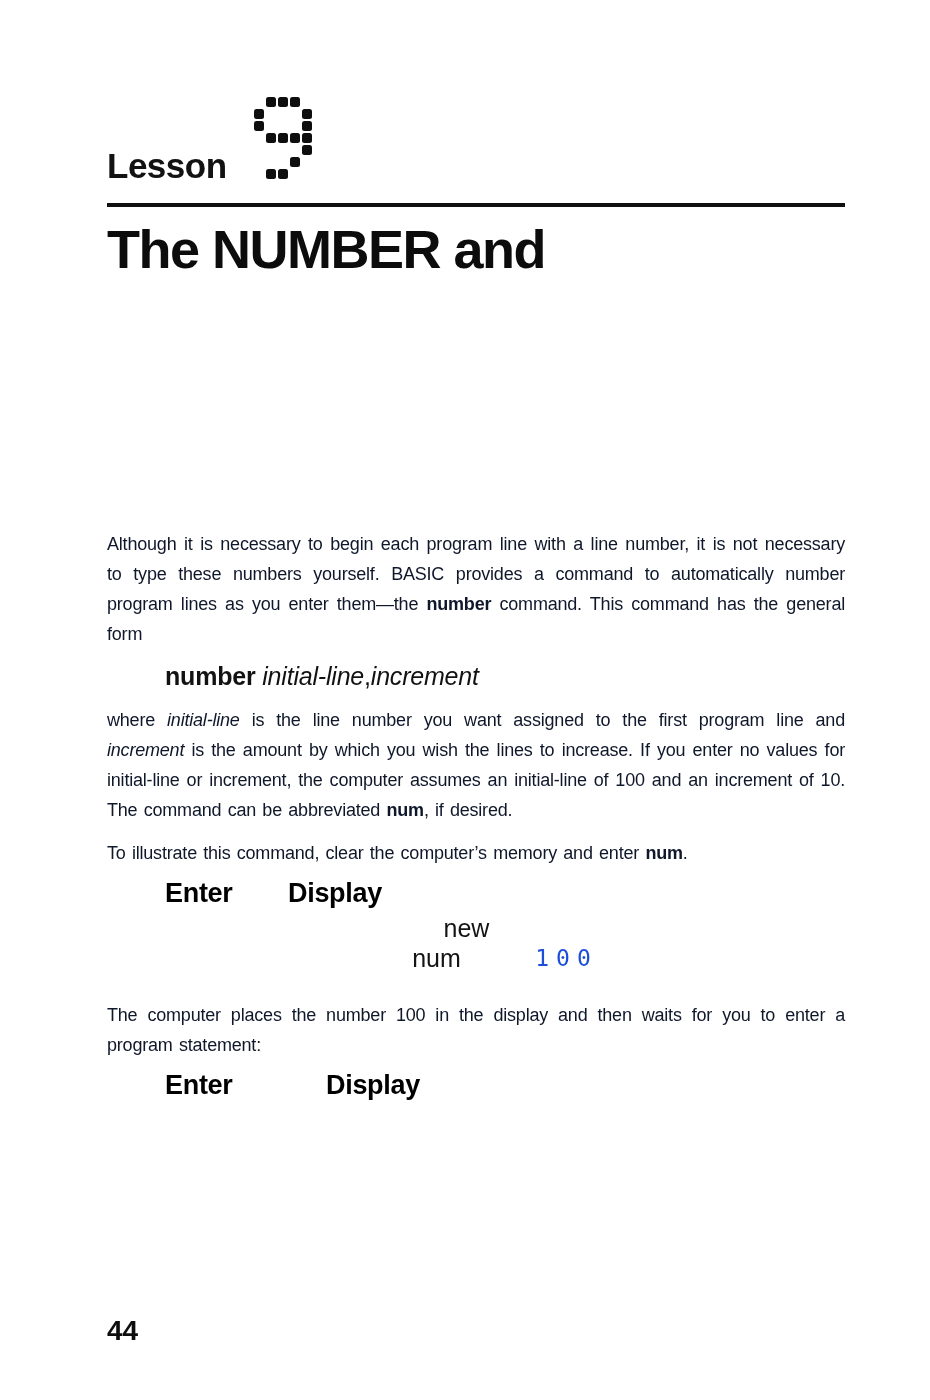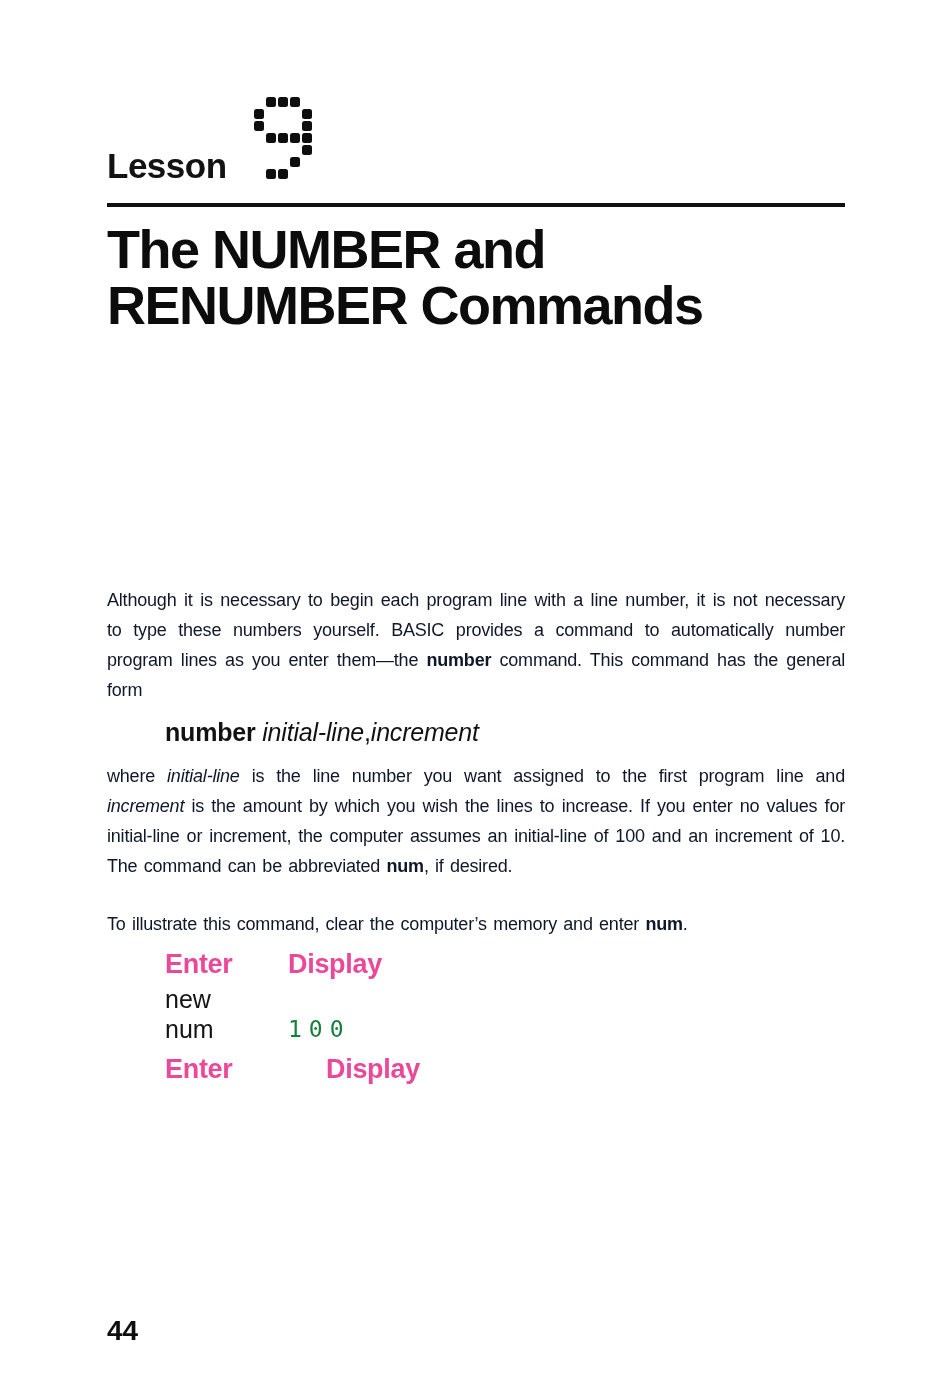--- a/index.html
+++ b/index.html
@@ -76,47 +76,48 @@
   .seg-i { font-style: italic; margin-top: 40px; }
 
   .mt-intro      { margin-top: 252px; }
   .syntax {
     margin: 12px 0 0 58px;
     font-size: 25px;
     line-height: 30px;
     letter-spacing: -0.2px;
   }
   .mt-where      { margin-top: 14px; }
-  .mt-illustrate { margin-top: 28px; }
+  .mt-illustrate { margin-top: 13px; }
   .mt-result     { margin-top: 27px; }
 
   
   .io-table { margin: 8px 0 0 58px; }
   .io-head {
     display: flex;
     font-weight: bold;
     font-size: 27px;
     line-height: 34px;
     letter-spacing: -0.3px;
-    color: #ec4899;
+    color: #000000;
   }
   .io-body { margin-top: 3px; }
   .io-row {
     display: flex;
     font-size: 25px;
     line-height: 30px;
     color: #141414;
+    justify-content: center;
   }
   .t1 .col-enter { width: 123px; flex: none; }
   .t2 .col-enter { width: 161px; flex: none; }
   .display-value {
     font-family: "DejaVu Sans Mono", monospace;
     font-size: 23px;
     letter-spacing: 7px;
-    color: #15803d;
+    color: #1d4ed8;
   }
 
   .page-number {
     position: absolute;
     left: 107px;
     top: 1315px;
     font-size: 28px;
     font-weight: bold;
     color: #0e0e0e;
   }
@@ -165,21 +166,20 @@
           <div class="dot on"></div>
           <div class="dot"></div>
           <div class="dot"></div>
         </div>
     </div>
 
     <div class="rule"></div>
 
     <h1 class="title">
       <span class="tl">The NUMBER and</span>
-      <span class="tl">RENUMBER Commands</span>
     </h1>
 
     <p class="body-text mt-intro"><span>Although it is necessary to begin each program line with a line number, it is not necessary to type these numbers yourself. BASIC provides a command to automatically number program lines as you enter them—the </span><span class="seg-b">number</span><span> command. This command has the general form</span></p>
 
     <p class="syntax"><span class="seg-b">number</span><span> </span><span class="seg-i">initial-line</span><span>,</span><span class="seg-i">increment</span></p>
 
     <p class="body-text mt-where"><span>where </span><span class="seg-i">initial-line</span><span> is the line number you want assigned to the first program line and </span><span class="seg-i">increment</span><span> is the amount by which you wish the lines to increase. If you enter no values for initial-line or increment, the computer assumes an initial-line of 100 and an increment of 10. The command can be abbreviated </span><span class="seg-b">num</span><span>, if desired.</span></p>
 
     <p class="body-text mt-illustrate"><span>To illustrate this command, clear the computer’s memory and enter </span><span class="seg-b">num</span><span>.</span></p>
 
@@ -193,20 +193,21 @@
           <span class="col-enter">new</span>
           <span class="col-display display-value"></span>
         </div>
         <div class="io-row">
           <span class="col-enter">num</span>
           <span class="col-display display-value">100</span>
         </div>
       </div>
     </div>
 
+    <p class="body-text mt-result"><span>The computer places the number 100 in the display and then waits for you to enter a program statement:</span></p>
 
     <div class="io-table t2">
       <div class="io-head">
         <span class="col-enter">Enter</span>
         <span class="col-display">Display</span>
       </div>
     </div>
 
   </div>
 

